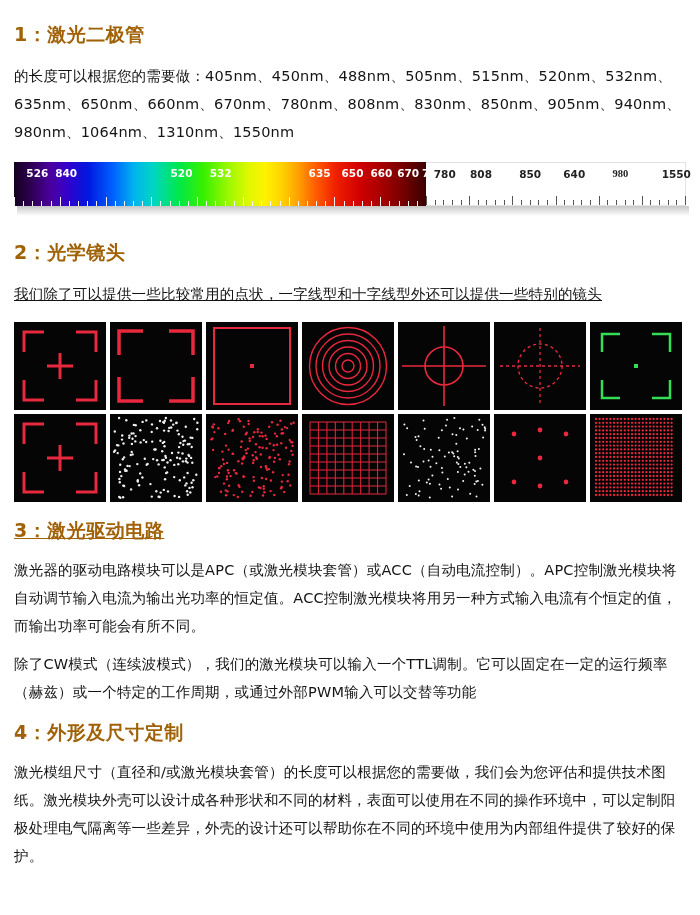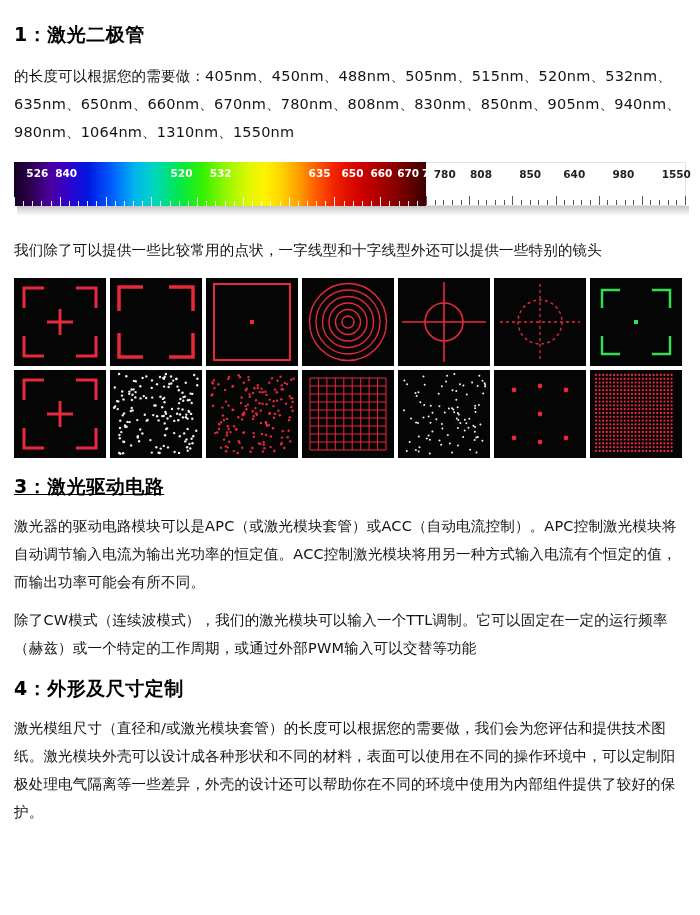--- a/index.html
+++ b/index.html
@@ -14,21 +14,21 @@
     color: #1b1b1b;
     overflow: hidden;
   }
   .page {
     position: relative;
     width: 700px;
     height: 915px;
     padding: 0;
   }
   .section-title {
-    color: #000000;
+    color: #a16207;
     font-size: 19px;
     font-weight: bold;
     letter-spacing: 0.5px;
   }
   .body-text {
     font-size: 14.5px;
     line-height: 28px;
     color: #141414;
     letter-spacing: 0.2px;
   }
@@ -114,21 +114,21 @@
     position: absolute;
     left: 3px;
     top: 44px;
     width: 672px;
     height: 10px;
     background: linear-gradient(to bottom, rgba(0,0,0,0.22), rgba(0,0,0,0));
   }
 
   
   #sec2-title { margin: 18px 0 0 14px; }
-  #sec2-para  { margin: 14px 14px 0 14px; }
+  #sec2-para  { margin: 14px 14px 0 14px; text-decoration: underline; }
 
   .pattern-grid {
     margin: 14px 0 0 14px;
     display: grid;
     grid-template-columns: repeat(7, 92px);
     grid-auto-rows: 88px;
     gap: 4px 4px;
   }
   .pat {
     position: relative;
@@ -248,27 +248,28 @@
             <div class="tick dk" style="left: 86.6667%; height: 5px;"></div>
             <div class="tick dk" style="left: 90%; height: 5px;"></div>
             <div class="tick dk" style="left: 93.3333%; height: 5px;"></div>
             <div class="tick dk" style="left: 96.6667%; height: 5px;"></div>
             <div class="tick dk" style="left: 100%; height: 9px;"></div>
           </div>
       <div class="spec-label dark" style="left: 3%;">780</div>
           <div class="spec-label dark" style="left: 17%;">808</div>
           <div class="spec-label dark" style="left: 36%;">850</div>
           <div class="spec-label dark" style="left: 53%;">640</div>
-          <div class="spec-label dark" style="left: 72%;">980</div>
+          <div class="spec-label dark" style="left: 72%; font-family: Liberation Serif, serif;">980</div>
           <div class="spec-label dark" style="left: 91%;">1550</div>
         </div>
     </div>
     <div class="spectrum-shadow"></div>
   </div>
 
+  <div class="section-title" id="sec2-title">2：光学镜头</div>
   <div class="body-text" id="sec2-para">我们除了可以提供一些比较常用的点状，一字线型和十字线型外还可以提供一些特别的镜头</div>
 
   <div class="pattern-grid" id="pattern-grid">
       <div class="pat">
         <svg width="92" height="88" viewBox="0 0 92 88">
           <path d="M10 30 L10 10 L30 10" stroke="#e8283c" stroke-width="3" fill="none"></path>
           <path d="M62 10 L82 10 L82 30" stroke="#e8283c" stroke-width="3" fill="none"></path>
           <path d="M82 58 L82 78 L62 78" stroke="#e8283c" stroke-width="3" fill="none"></path>
           <path d="M30 78 L10 78 L10 58" stroke="#e8283c" stroke-width="3" fill="none"></path>
           <line x1="46" y1="31" x2="46" y2="57" stroke="#e8283c" stroke-width="3"></line>

